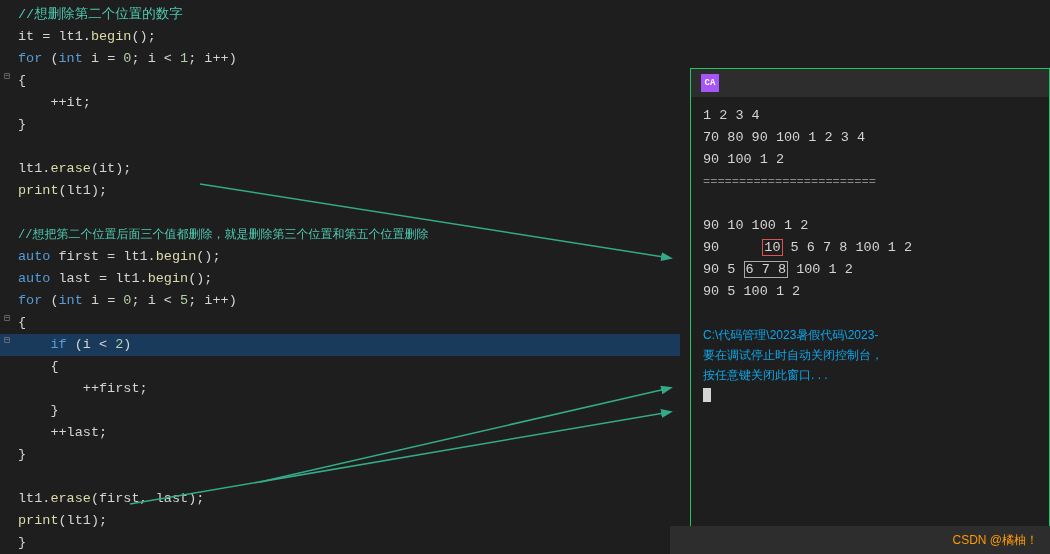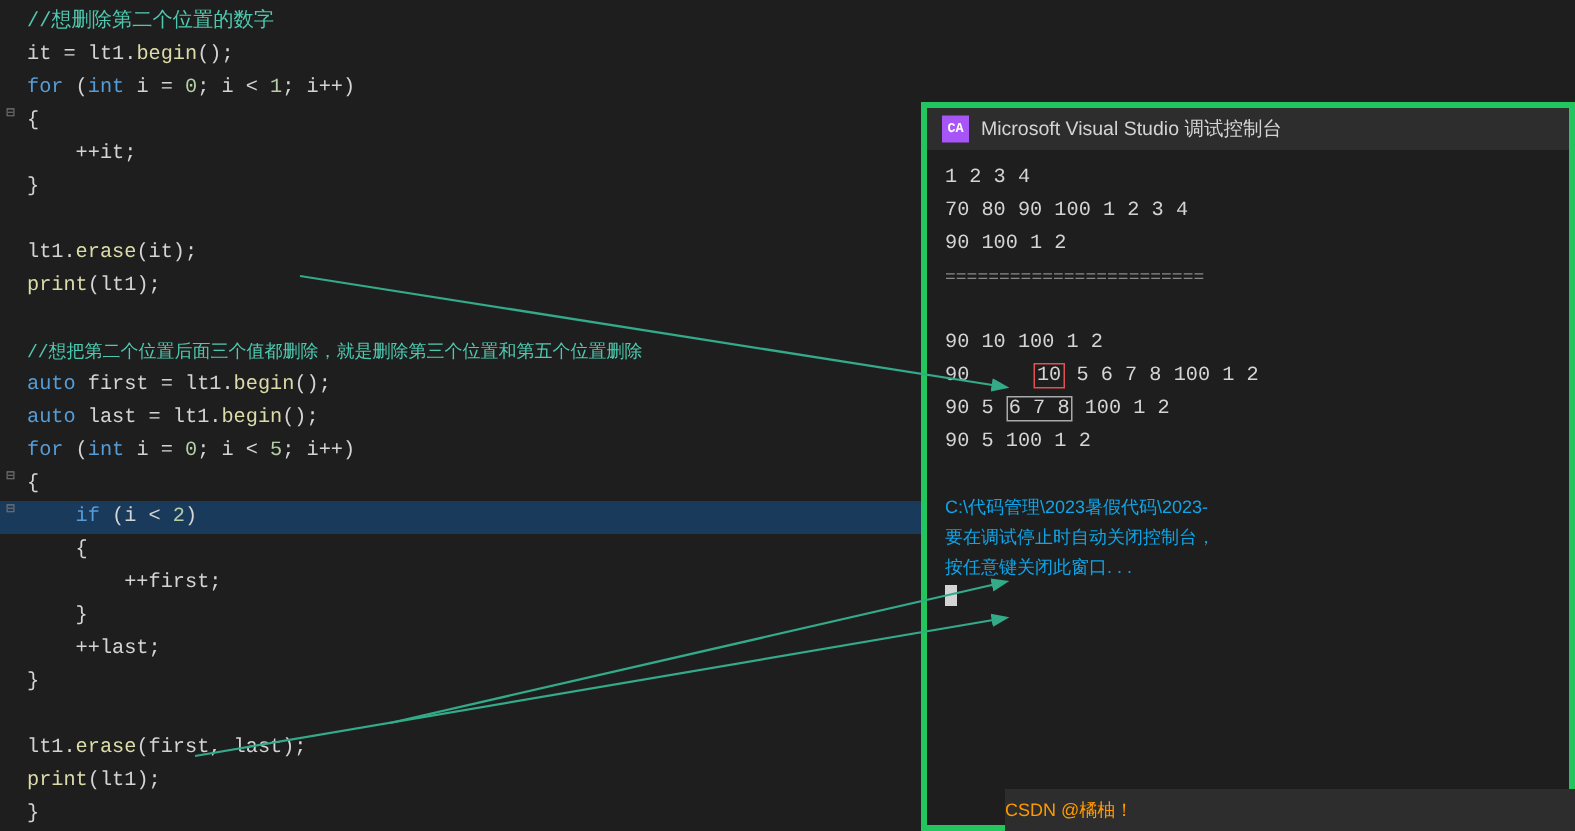--- a/index.html
+++ b/index.html
@@ -64,24 +64,24 @@
       height: 554px;
       pointer-events: none;
       z-index: 10;
     }
 
     
     .console-panel {
       position: absolute;
       top: 68px;
       right: 0;
-      width: 436px;
+      width: 360px;
       height: 486px;
       background: #1e1e1e;
-      border: 4px solid #22c55e;
+      border: 1px solid #22c55e;
       display: flex;
       flex-direction: column;
     }
 
     .console-title-bar {
       display: flex;
       align-items: center;
       background: #2d2d2d;
       padding: 4px 10px;
       gap: 8px;
@@ -152,20 +152,21 @@
     
     .bottom-bar {
       position: absolute;
       bottom: 0;
       right: 0;
       width: 380px;
       height: 28px;
       background: #2d2d2d;
       display: flex;
       align-items: center;
+      justify-content: flex-end;
       padding-right: 12px;
     }
 
     .bottom-text {
       color: #f90;
       font-size: 12px;
       font-family: 'Microsoft YaHei', sans-serif;
     }
 
     .cursor-blink {
@@ -333,21 +334,20 @@
       </marker>
     </defs>
   </svg>
 </div>
 
 <div class="console-panel">
   <div class="console-title-bar">
     <div class="console-icon">
       <span>CA</span>
     </div>
-    <span class="console-title-text">Microsoft Visual Studio 调试控制台</span>
   </div>
   <div class="console-body">
     <div class="console-line">1 2 3 4</div>
     <div class="console-line">70 80 90 100 1 2 3 4</div>
     <div class="console-line">90 100 1 2</div>
     <div class="console-line console-separator">========================</div>
     <div class="console-line">&nbsp;</div>
     <div class="console-line">90 10 100 1 2</div>
     <div class="console-line">90 <span class="box-red">10</span> 5 6 7 8 100 1 2</div>
     <div class="console-line">90 5 <span class="box-white">6 7 8</span> 100 1 2</div>

